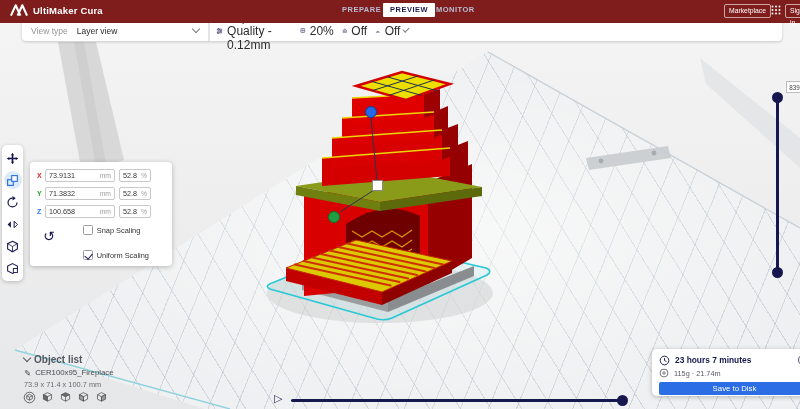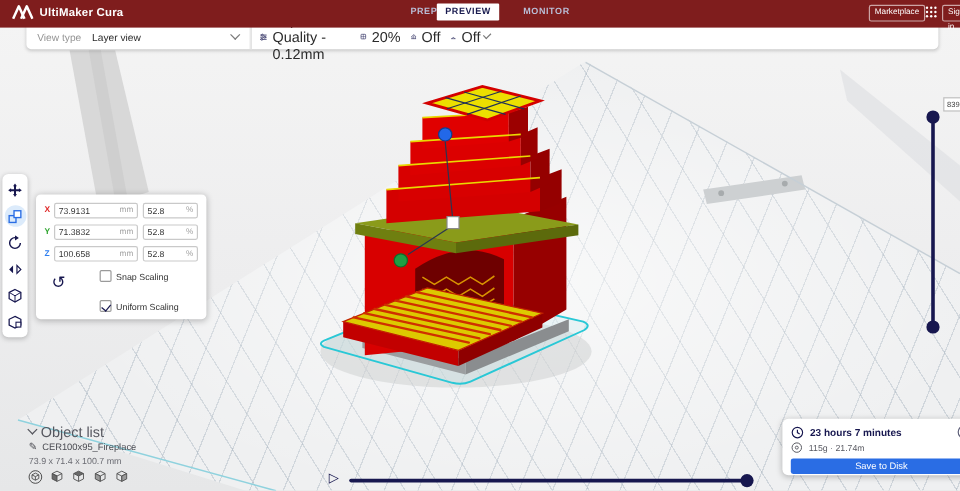--- a/index.html
+++ b/index.html
@@ -49,21 +49,21 @@
     border-radius:50%;background:#dcebfb;}
   .lt-btn svg{position:relative;}
   
   .scale-panel{position:absolute;left:30px;top:162px;width:142px;background:#fff;border-radius:4px;
     box-shadow:0 1px 5px rgba(0,0,0,.25);z-index:21;padding:7px 7px 6px 7px;box-sizing:border-box;}
   .sp-row{display:flex;align-items:center;margin-bottom:5px;}
   .sp-axis{width:8px;font-size:7px;font-weight:bold;}
   .sp-field{height:13px;border:1px solid #c9c9c9;border-radius:2px;display:flex;align-items:center;
     padding:0 3px;font-size:7.2px;color:#333;box-sizing:border-box;background:#fff;}
   .sp-f1{width:70px;margin-right:4px;}
-  .sp-f2{width:46px;}
+  .sp-f2{width:32px;}
   .sp-unit{margin-left:auto;color:#a0a0a0;font-size:6.8px;}
   .sp-bottom{display:flex;margin-top:7px;}
   .sp-reset{font-family:"DejaVu Sans",sans-serif;font-size:14px;color:#17174f;line-height:14px;
     margin:4px 0 0 6px;cursor:pointer;}
   .sp-checks{margin-left:28px;display:flex;flex-direction:column;gap:15px;}
   .chk-row{display:flex;align-items:center;gap:4px;font-size:7.4px;color:#333;}
   .chk-box{width:10px;height:10px;border:1px solid #9a9a9a;border-radius:1.5px;background:#fff;
     position:relative;box-sizing:border-box;}
   .chk-box.checked::after{content:"";position:absolute;left:2px;top:1px;width:4px;height:6px;
     border-right:1.6px solid #17174f;border-bottom:1.6px solid #17174f;transform:rotate(40deg);}
@@ -77,21 +77,21 @@
   
   .play-icon{position:absolute;left:274px;top:392px;font-family:"DejaVu Sans",sans-serif;
     font-size:11px;color:#17174f;z-index:15;cursor:pointer;}
   .play-track{position:absolute;left:291px;top:399px;width:333px;height:2.5px;background:#17174f;
     border-radius:2px;z-index:15;}
   .play-handle{position:absolute;left:617px;top:395px;width:11px;height:11px;border-radius:50%;
     background:#17174f;z-index:16;cursor:pointer;}
   
   .obj-info{position:absolute;left:24px;top:353px;z-index:15;color:#55565e;}
   .oi-line{display:flex;align-items:center;gap:4px;height:13px;}
-  .oi-l1{font-size:12px;}
+  .oi-l1{font-size:10px;font-weight:bold;}
   .oi-l2{font-size:7.8px;color:#4a4b52;}
   .oi-l3{font-size:7.4px;color:#6a6b72;margin-top:1px;}
   .oi-pencil{font-family:"DejaVu Sans",sans-serif;font-size:8.5px;}
   .cam-row{position:absolute;left:22px;top:390px;display:flex;gap:4px;z-index:15;}
   .cam-btn{width:14px;height:14px;display:flex;align-items:center;justify-content:center;cursor:pointer;}
   
   .summary{position:absolute;left:652px;top:349px;width:165px;height:47px;background:#fff;
     border-radius:5px;box-shadow:0 1px 5px rgba(0,0,0,.25);z-index:20;box-sizing:border-box;padding:5px 7px 4px;}
   .sum-r1{display:flex;align-items:center;gap:5px;}
   .sum-time{font-size:8.4px;font-weight:bold;color:#17174f;}
@@ -196,21 +196,21 @@
 
 <div class="header">
   <div class="logo-wrap">
     <svg width="18" height="14" viewBox="0 0 19 14">
       <path d="M1 13 L6 2 L11 13" fill="none" stroke="#fff" stroke-width="2.2" stroke-linejoin="round"></path>
       <path d="M8 13 L13 2 L18 13" fill="none" stroke="#fff" stroke-width="2.2" stroke-linejoin="round"></path>
     </svg>
     <span class="app-title">UltiMaker Cura</span>
   </div>
   <span class="tab" style="left:342px;">PREPARE</span>
-  <span class="tab active" style="left:364px;">PREVIEW</span>
+  <span class="tab active" style="left:383px;">PREVIEW</span>
   <span class="tab" style="left:436px;">MONITOR</span>
   <span class="hbtn" style="left:724px;">Marketplace</span>
   <svg class="abs" style="left:771px;top:5px;z-index:31;" width="10" height="10" viewBox="0 0 10 10">
     <g fill="#fff">
       <circle cx="1.5" cy="1.5" r="1"></circle>
         <circle cx="5" cy="1.5" r="1"></circle>
         <circle cx="8.5" cy="1.5" r="1"></circle>
       <circle cx="1.5" cy="5" r="1"></circle>
         <circle cx="5" cy="5" r="1"></circle>
         <circle cx="8.5" cy="5" r="1"></circle>

